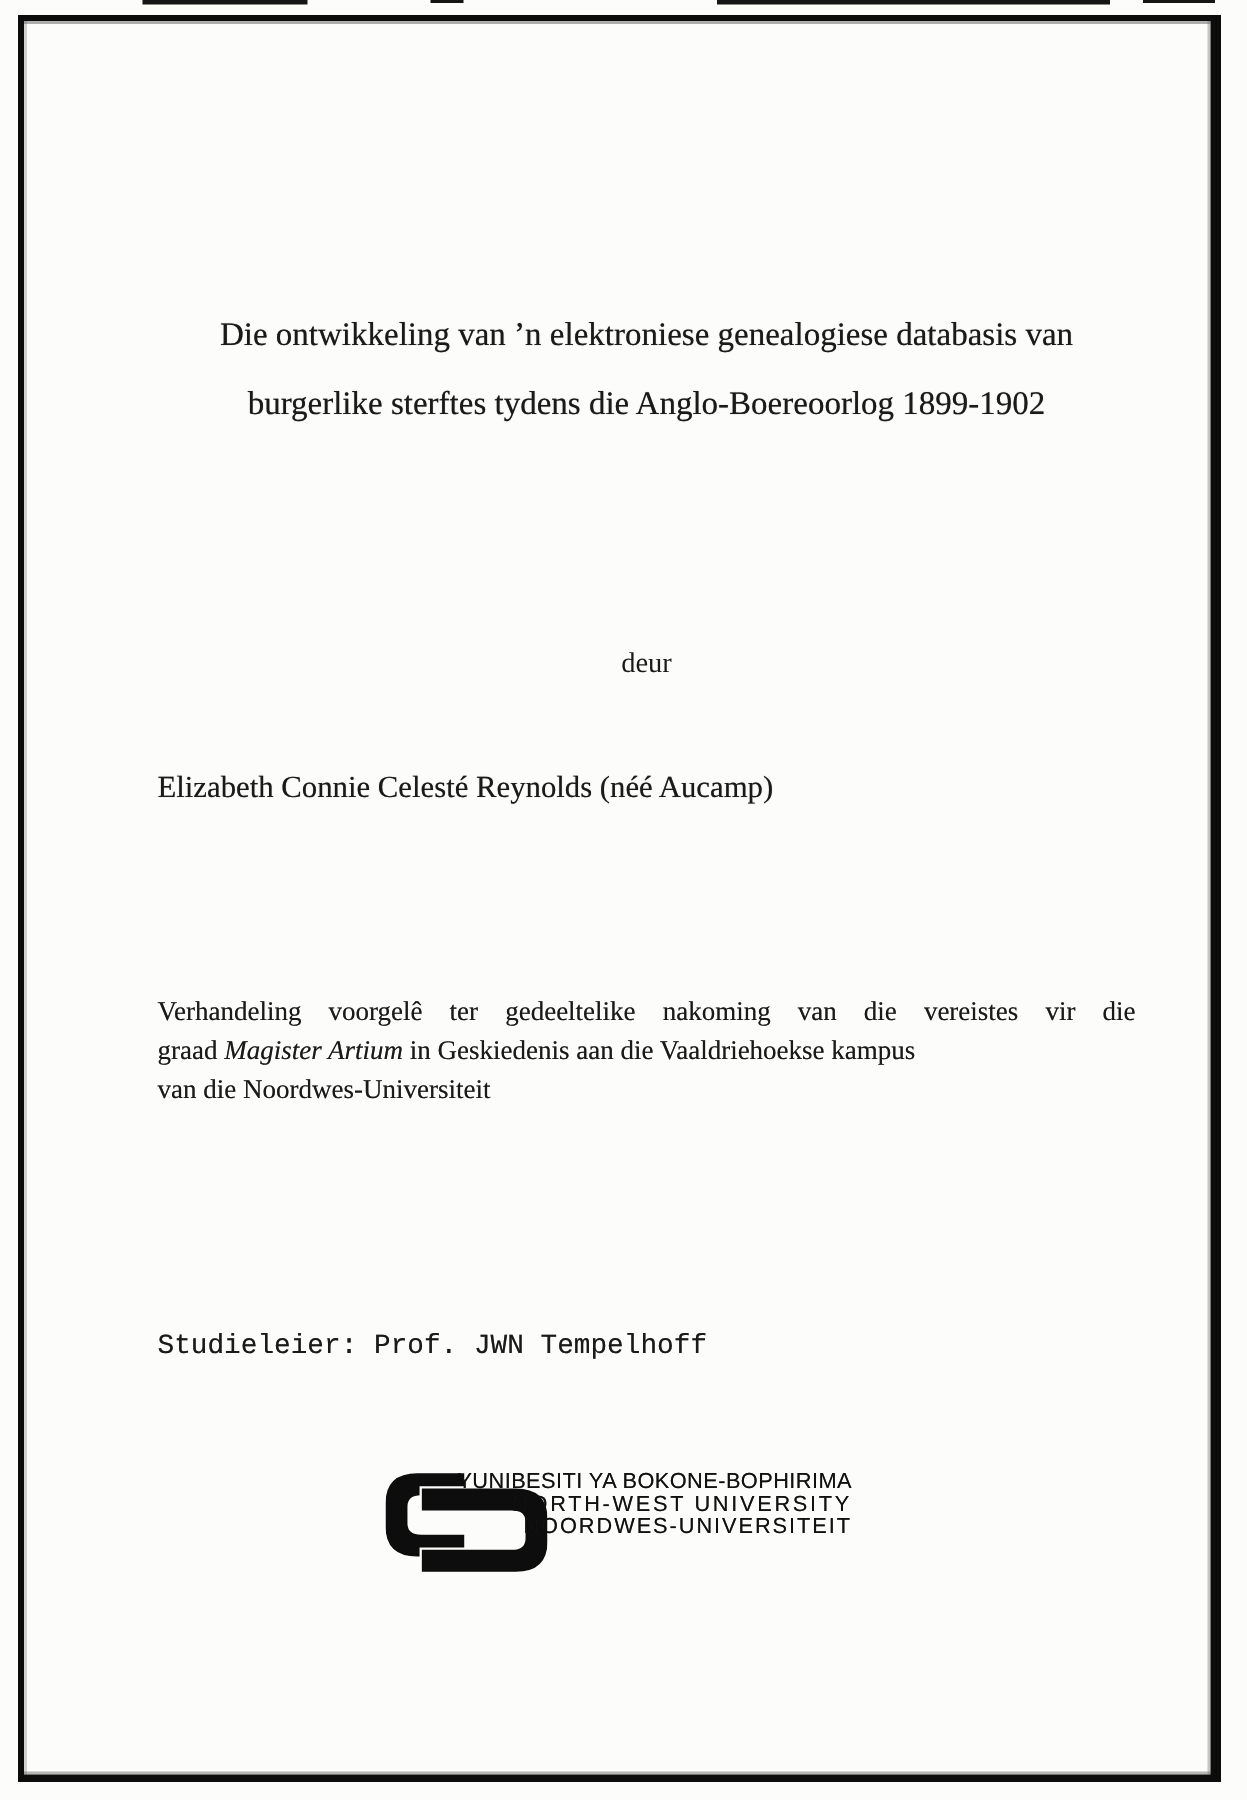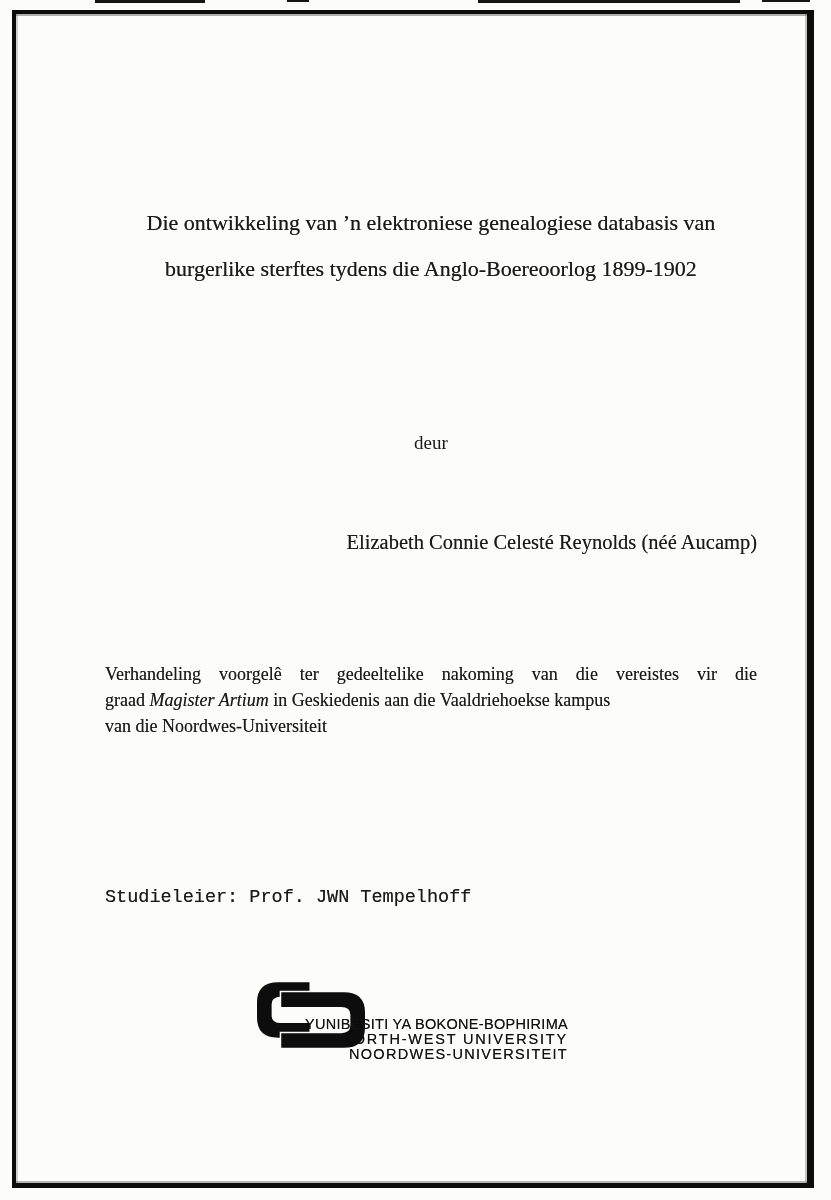--- a/index.html
+++ b/index.html
@@ -48,23 +48,23 @@
     line-height: 46px;
     text-align: center;
     text-shadow: 0 0 .5px rgba(20,20,20,.7);
   }
   .byline {
     top: 432px;
     font-size: 19px;
     text-align: center;
   }
   .author-name {
-    top: 531px;
+    top: 514px;
     font-size: 20.5px;
-    text-align: right;
+    text-align: left;
     text-shadow: 0 0 .5px rgba(20,20,20,.6);
   }
   .submission {
     top: 661px;
     font-size: 18px;
     line-height: 26px;
     text-shadow: 0 0 .4px rgba(20,20,20,.6);
   }
   .submission .justify-line {
     text-align: justify;
@@ -94,21 +94,20 @@
     width: 250px;
     display: flex;
     flex-direction: column;
     align-items: flex-end;
     font-family: "Liberation Sans", "DejaVu Sans", sans-serif;
     font-size: 14.5px;
     line-height: 15.2px;
     color: #111;
     white-space: nowrap;
     text-shadow: 0 0 .4px rgba(0,0,0,.65);
-    margin-top: 36px;
   }
   .logo-text .l1 { letter-spacing: 0.3px; }
   .logo-text .l2 { letter-spacing: 1.8px; }
   .logo-text .l3 { letter-spacing: 1.3px; }
 </style>
 </head>
 <body>
 
 <div class="scan-mark" style="left:95px;width:110px;height:3px"></div>
 <div class="scan-mark" style="left:287px;width:22px;height:2px"></div>

